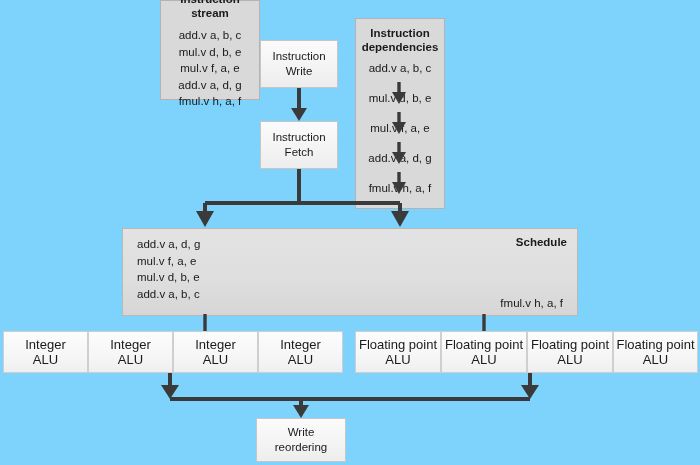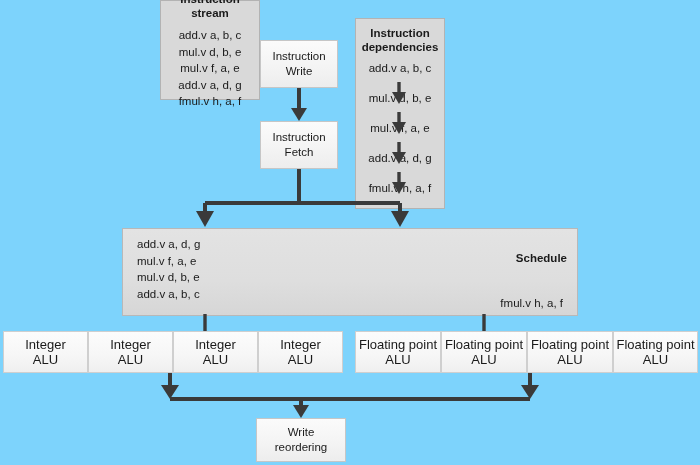--- a/index.html
+++ b/index.html
@@ -60,21 +60,20 @@
     background: linear-gradient(to bottom, #e3e3e3 0%, #dedede 60%, #d6d6d6 100%);
     border: 1px solid #b8b8b8;
     display: block;
   }
   #schedule-label {
     position: absolute;
     right: 10px;
     top: 7px;
     font-weight: bold;
     font-size: 11.5px;
-    margin-top: 16px;
   }
   #schedule-list {
     position: absolute;
     left: 14px;
     top: 7px;
     font-size: 11.5px;
     line-height: 16.5px;
     text-align: left;
   }
   #schedule-pending {

